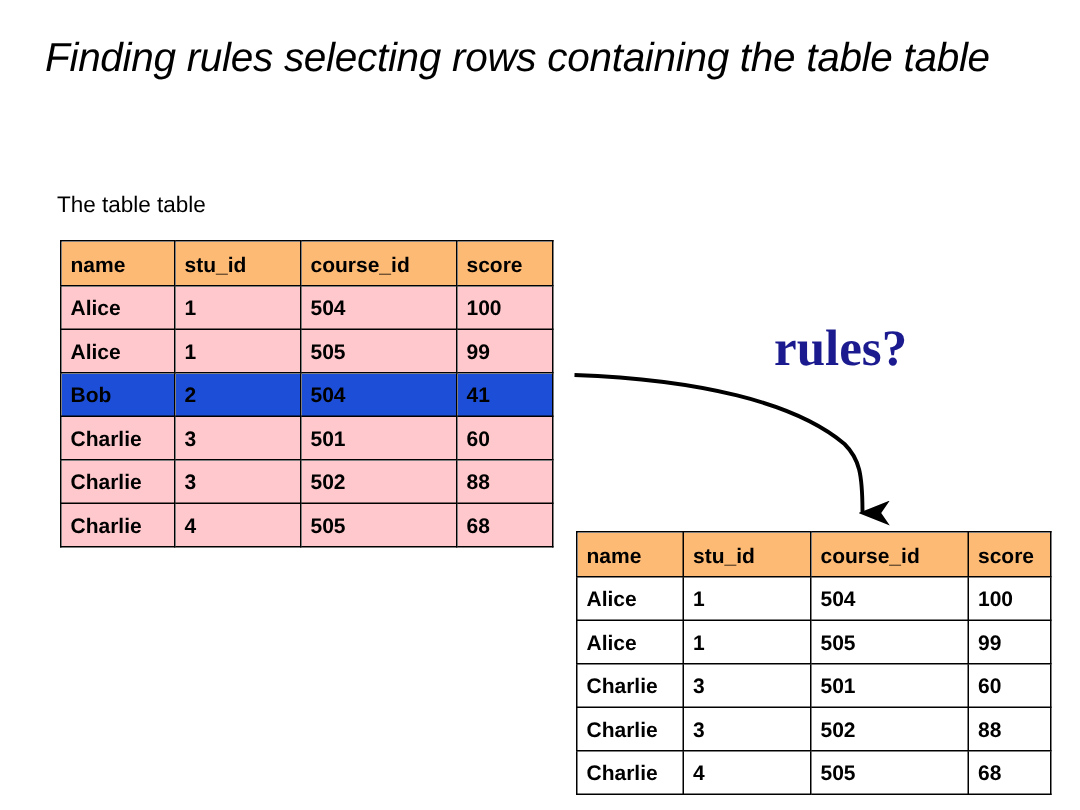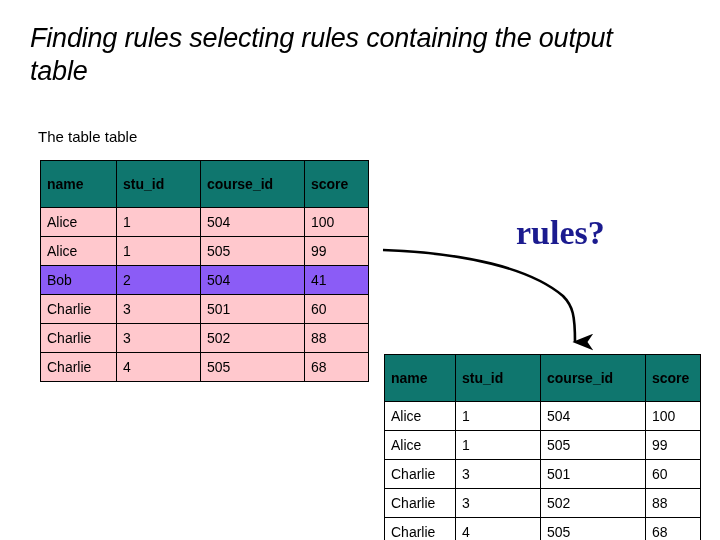--- a/index.html
+++ b/index.html
@@ -50,39 +50,40 @@
   }
   .data-table td, .data-table th {
     border: 1px solid #000000;
     padding: 0 0 0 6px;
     text-align: left;
     vertical-align: middle;
     height: 29px;
     box-sizing: border-box;
     overflow: hidden;
     white-space: nowrap;
+    font-weight: bold;
   }
   .data-table th {
-    background: #0f766e;
+    background: #fdba74;
     font-weight: bold;
-    height: 47px;
+    height: 30px;
   }
 
   
   #joined-table {
     left: 40px;
     top: 160px;
     width: 328px;
   }
   #joined-table col.c-name     { width: 76px; }
   #joined-table col.c-stuid    { width: 84px; }
   #joined-table col.c-courseid { width: 104px; }
   #joined-table col.c-score    { width: 64px; }
   #joined-table tbody tr.hl td { background: #ffc8cd; }
-  #joined-table tbody tr.plain td { background: #8b5cf6; }
+  #joined-table tbody tr.plain td { background: #1d4ed8; }
 
   
   #output-table {
     left: 384px;
     top: 354px;
     width: 316px;
   }
   #output-table col.c-name     { width: 71px; }
   #output-table col.c-stuid    { width: 85px; }
   #output-table col.c-courseid { width: 105px; }
@@ -119,21 +120,21 @@
     top: 505px;
     font-size: 11px;
     color: #000000;
     line-height: 11px;
     margin-top: 48px;
   }
 </style>
 </head>
 <body>
 
-<div id="slide-title">Finding rules selecting rules containing the output table</div>
+<div id="slide-title">Finding rules selecting rows containing the table table</div>
 
 <div id="joined-caption">The table table</div>
 
 <table id="joined-table" class="data-table">
   <colgroup>
     <col class="c-name">
       <col class="c-stuid">
       <col class="c-courseid">
       <col class="c-score">
   </colgroup>

